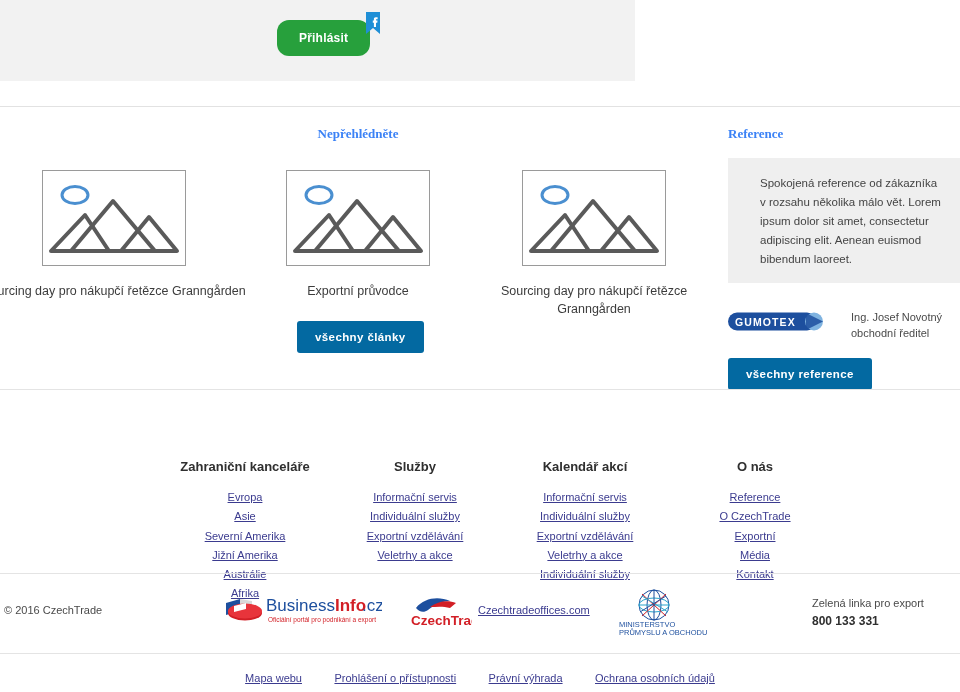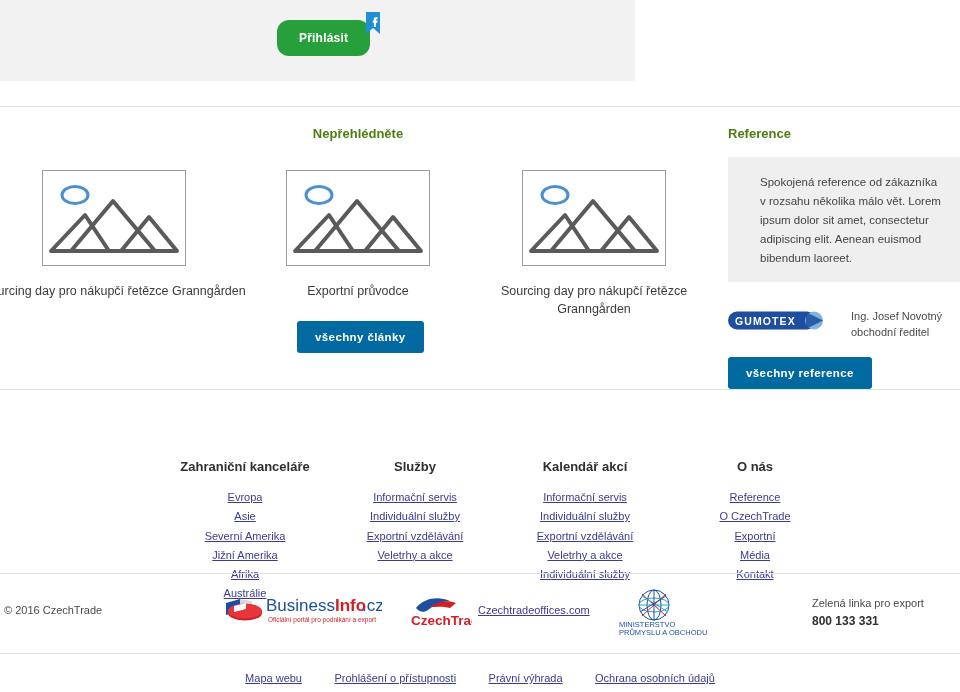--- a/index.html
+++ b/index.html
@@ -46,22 +46,23 @@
     width:960px; height:1px;
     background:#e2e2e2;
   }
 
   
   .section { position:absolute; left:0; top:126px; width:960px; }
 
   .col-head {
     font-size:13px;
     font-weight:bold;
-    color:#4d7c0f;
+    color:#3b82f6;
     text-align:center;
+    font-family:Liberation Serif, serif;
   }
   .col-head.left-align { text-align:left; }
 
   .cards { position:absolute; left:0; top:0; width:720px; }
   .card {
     position:absolute;
     top:44px;
     width:240px;
     text-align:center;
   }
@@ -283,22 +284,22 @@
 <div class="rule-mid"></div>
 
 <div class="footnav">
 
   <div class="fcol">
     <div class="fcol-head">Zahraniční kanceláře</div>
     <a href="#">Evropa</a>
     <a href="#">Asie</a>
     <a href="#">Severní Amerika</a>
     <a href="#">Jižní Amerika</a>
+    <a href="#">Austrálie</a>
     <a href="#">Afrika</a>
-    <a href="#">Austrálie</a>
   </div>
 
   <div class="fcol">
     <div class="fcol-head">Služby</div>
     <a href="#">Informační servis</a>
     <a href="#">Individuální služby</a>
     <a href="#">Exportní vzdělávání</a>
     <a href="#">Veletrhy a akce</a>
   </div>
 

